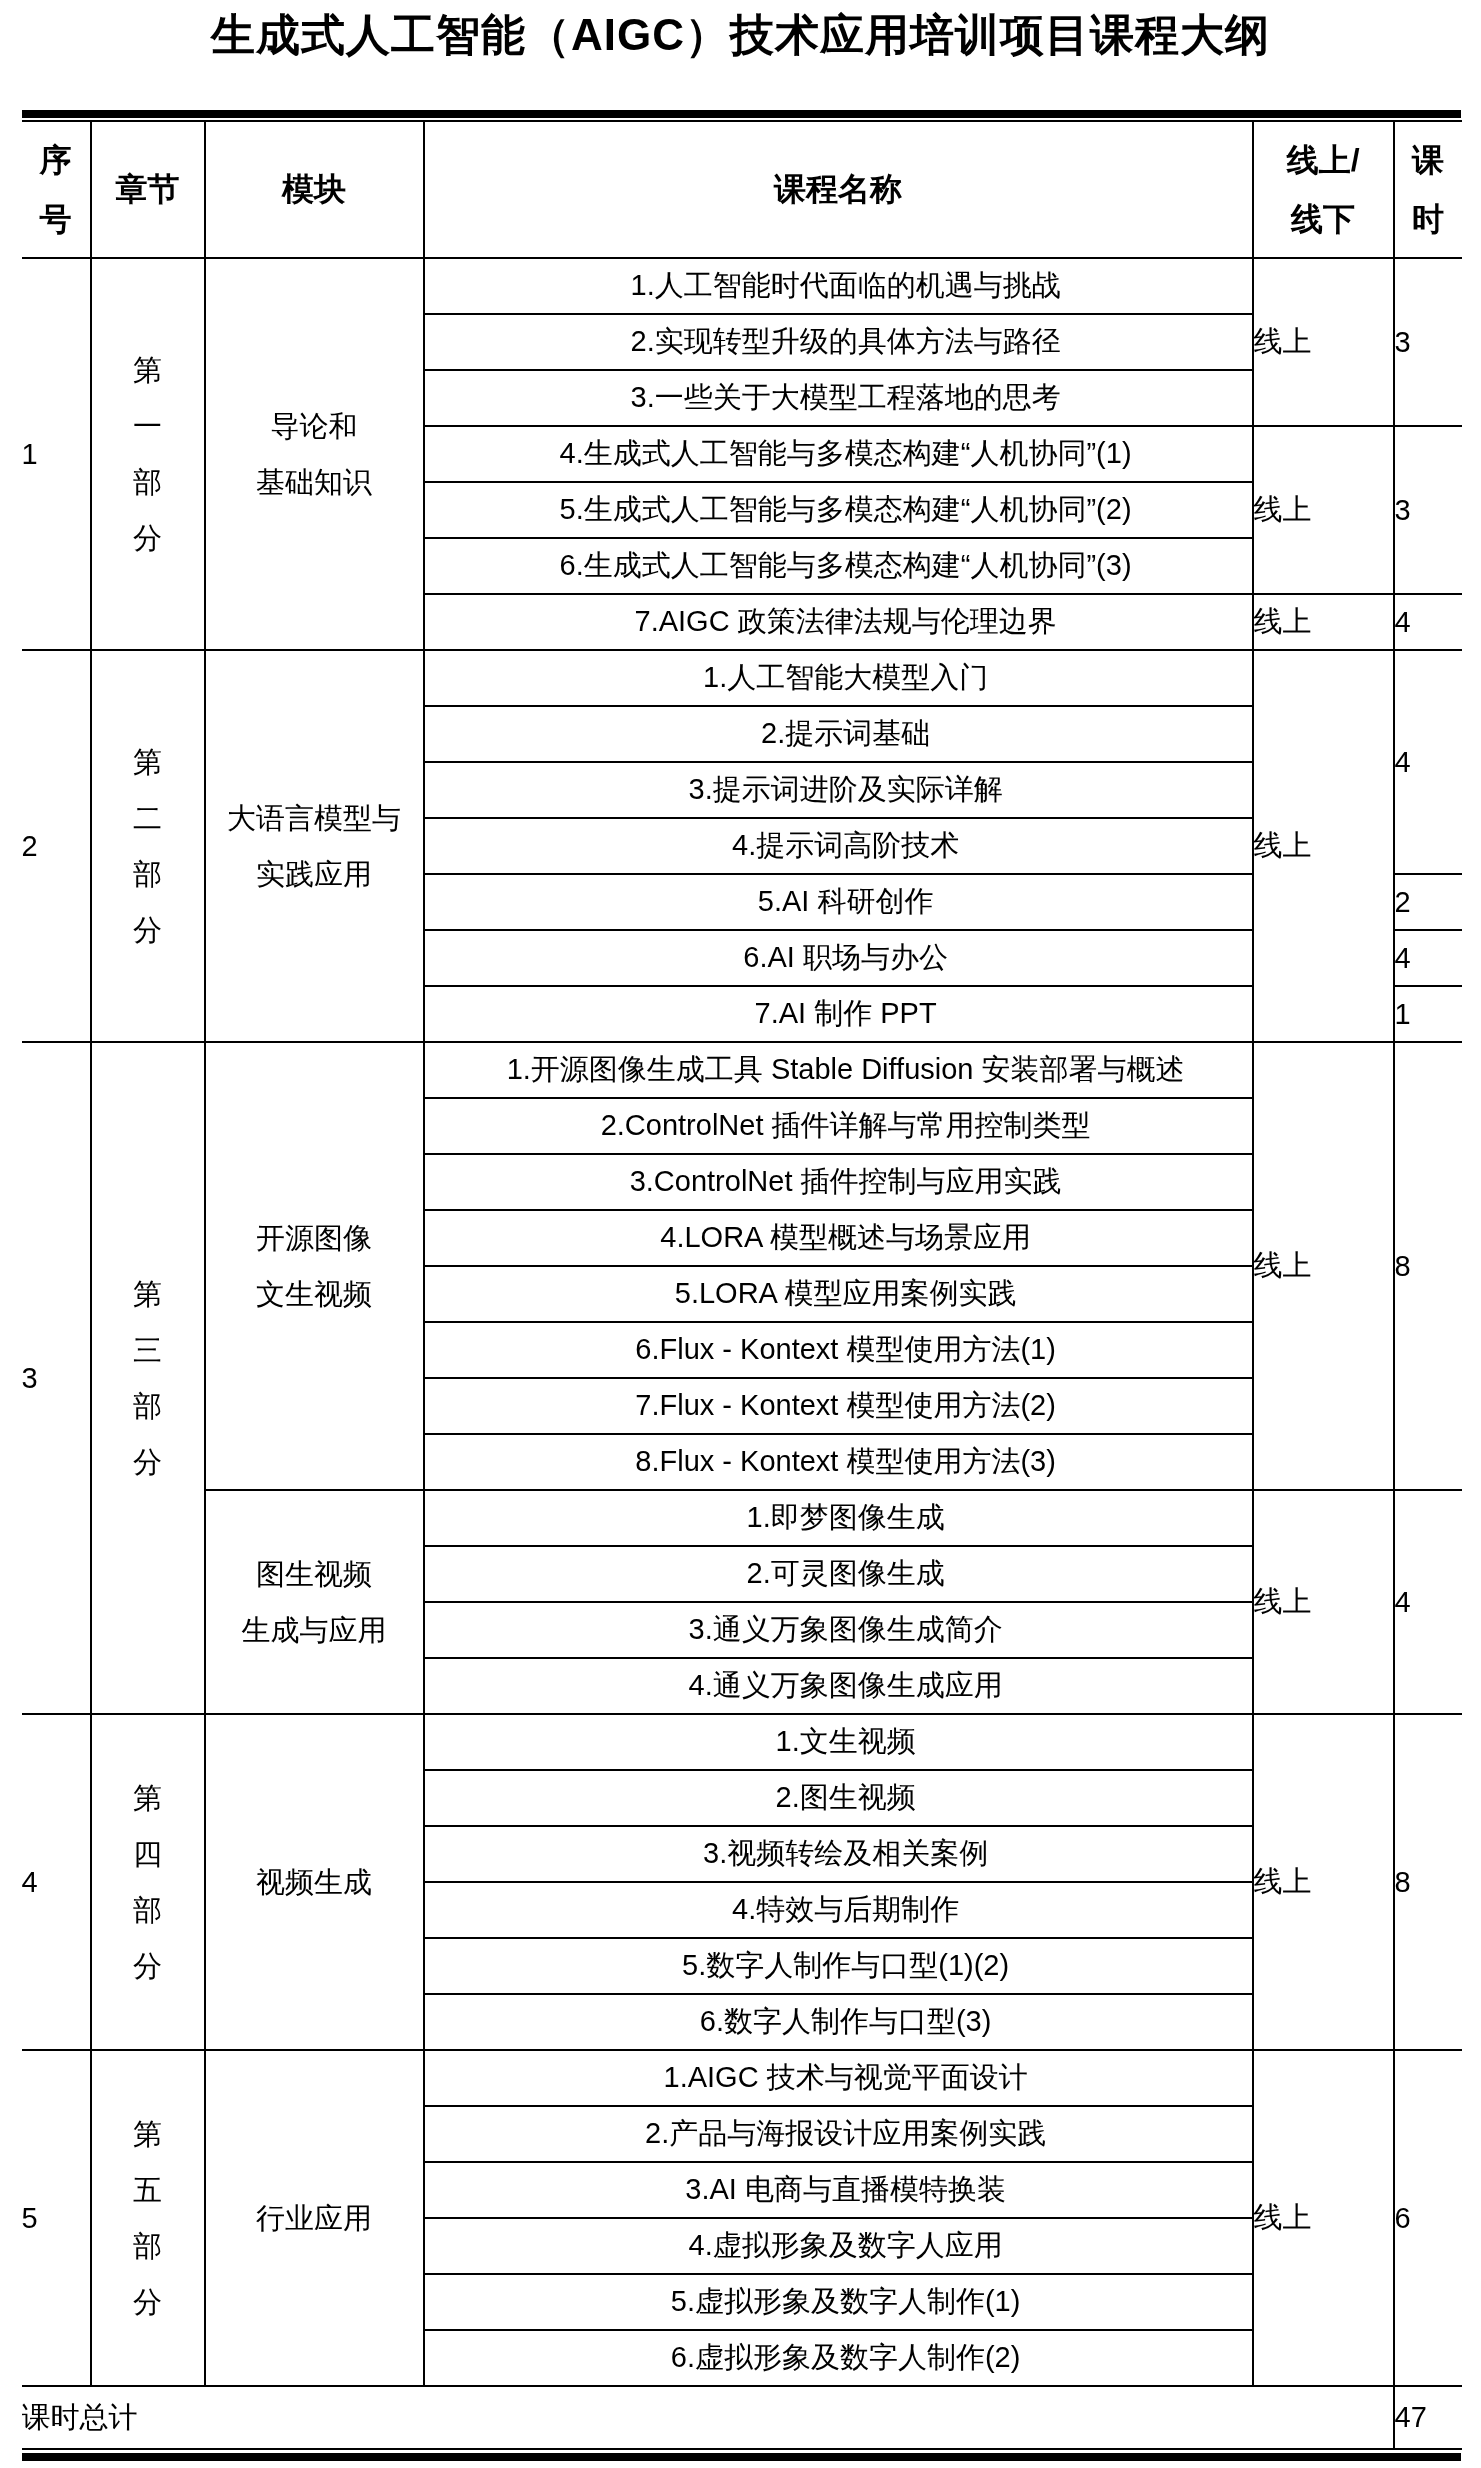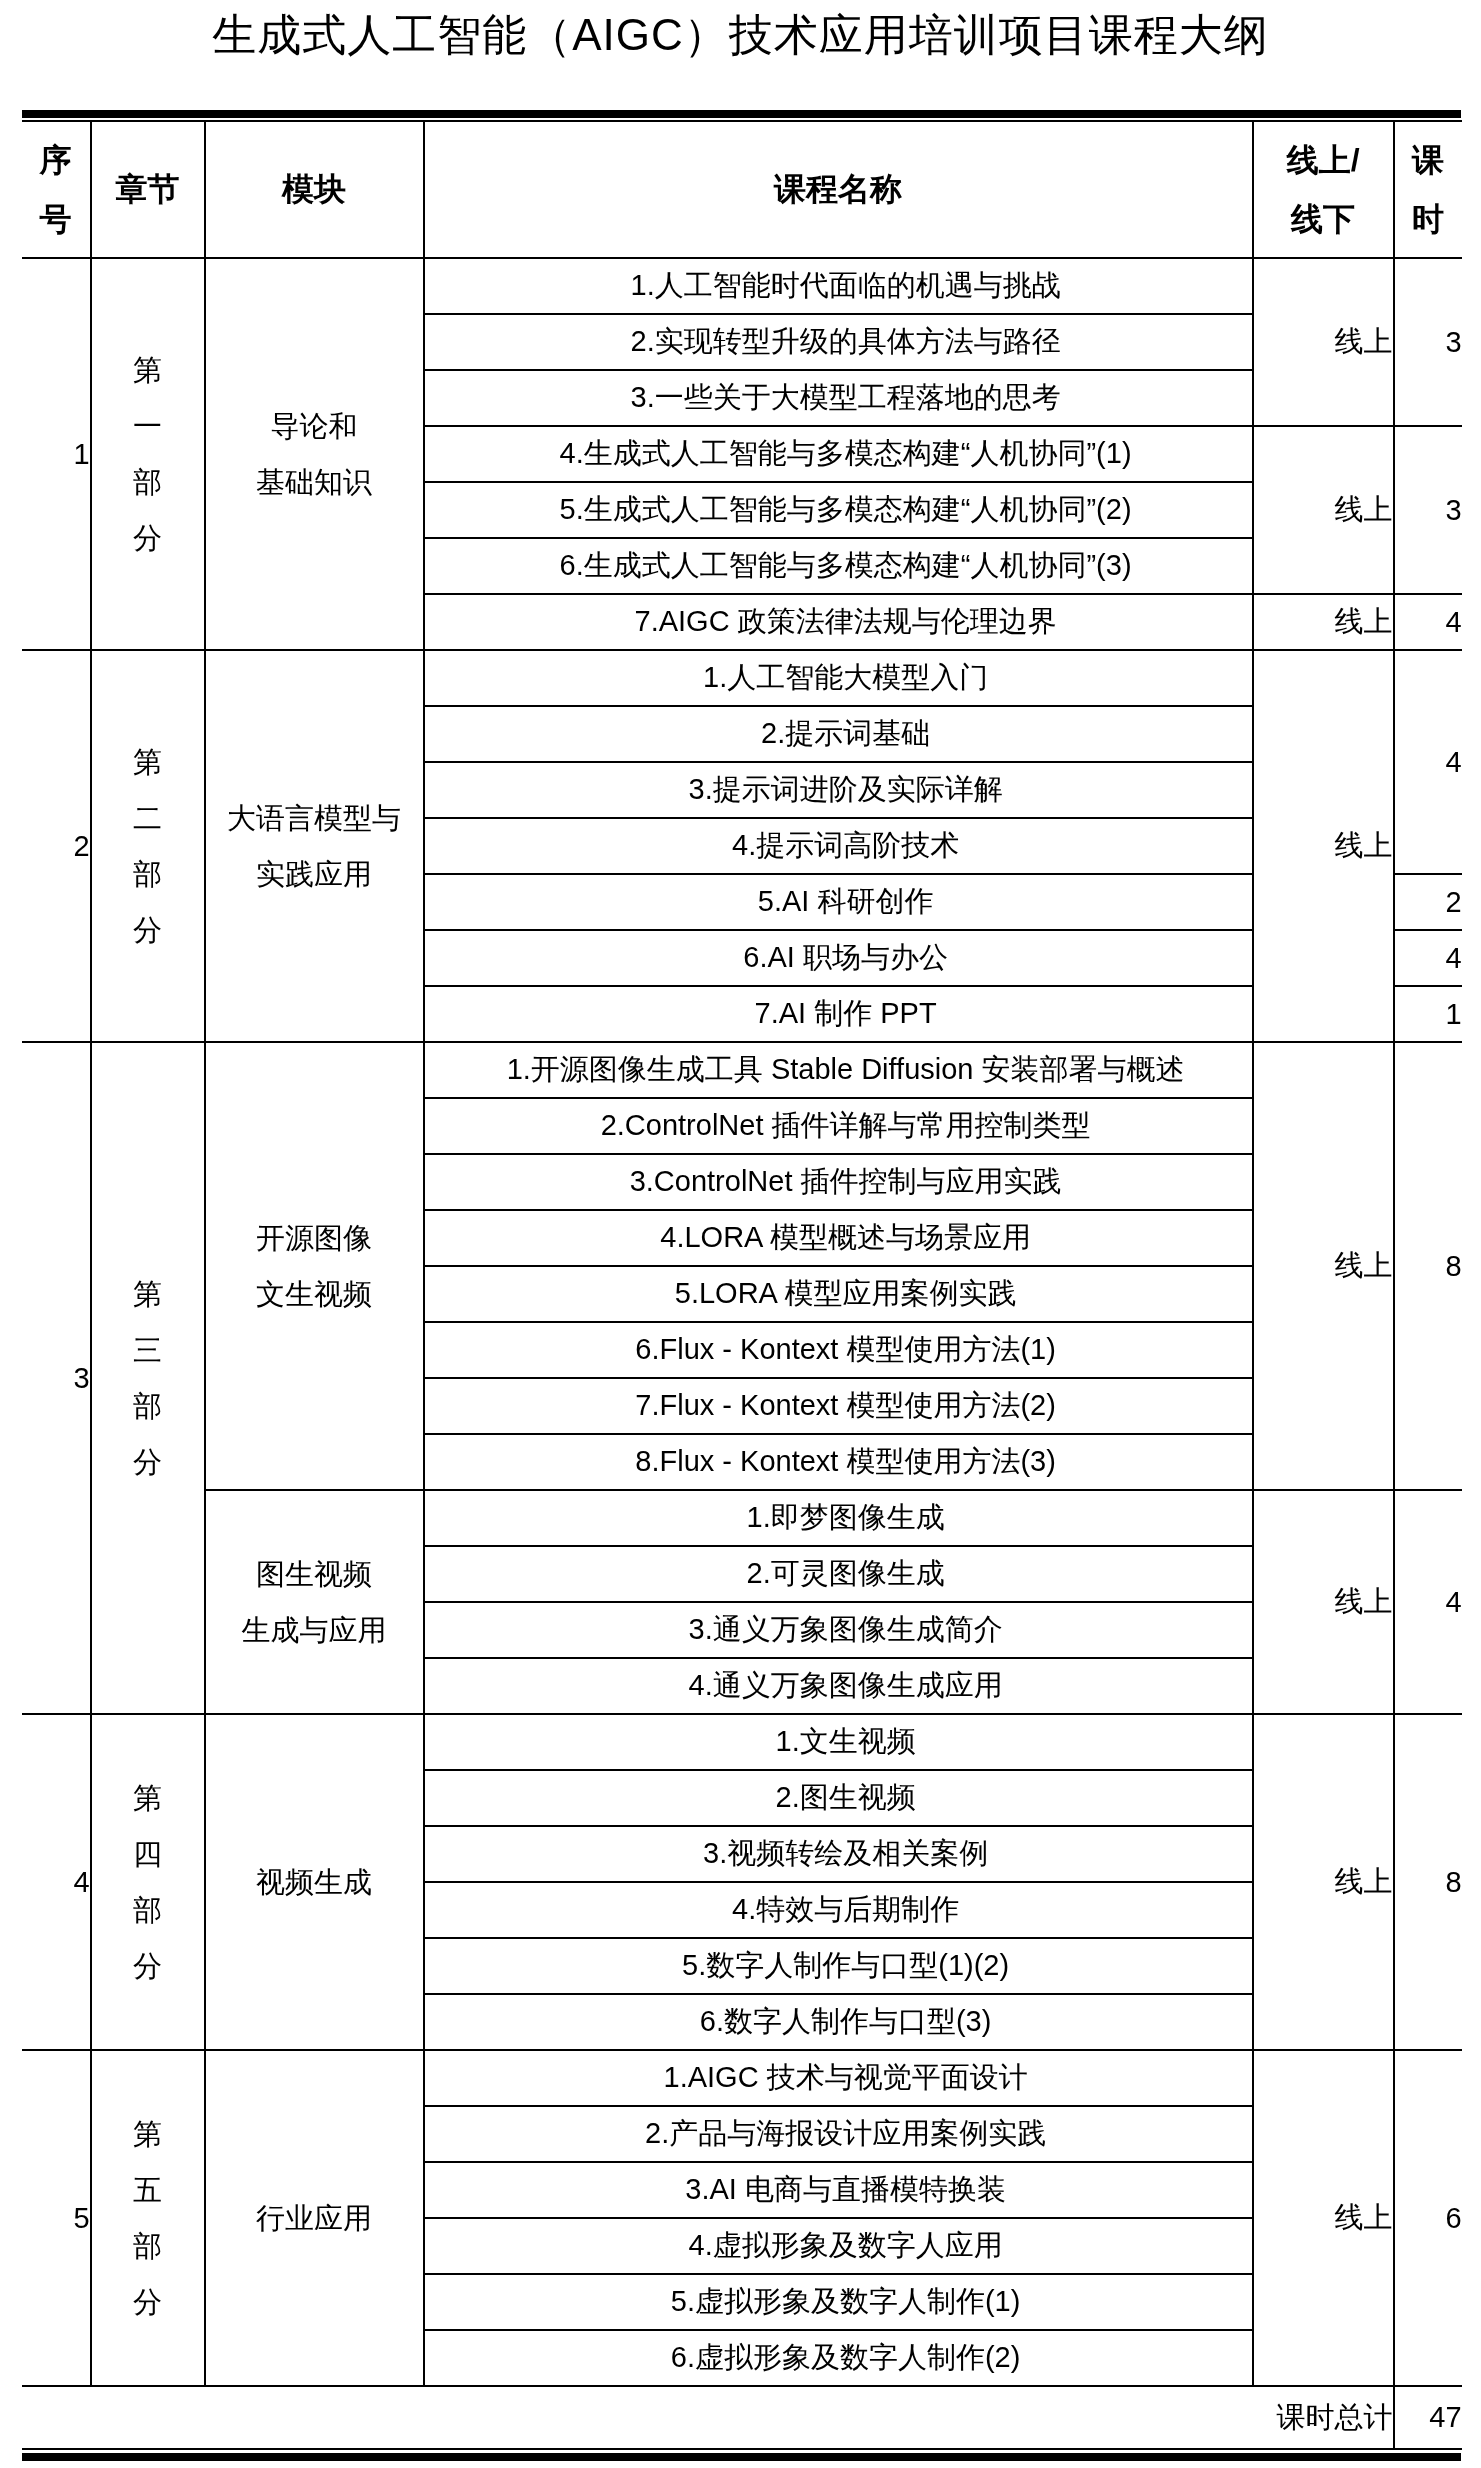--- a/index.html
+++ b/index.html
@@ -10,21 +10,21 @@
     font-family: "Liberation Sans", sans-serif;
   }
   body {
     width: 1481px;
     height: 2469px;
     position: relative;
     overflow: hidden;
   }
   .title {
     text-align: center;
-    font-weight: normal;
+    font-weight: bold;
     font-size: 44px;
     line-height: 53px;
     padding-top: 7.8px;
     letter-spacing: 1px;
   }
   .bar {
     height: 7.8px;
     background: #000;
     width: 1439px;
     margin-left: 21.6px;
@@ -67,21 +67,21 @@
   td.course {
     text-align: center;
     padding-left: 15px;
   }
   td.chapter, td.module {
     text-align: center;
     white-space: pre-line;
     line-height: 56px;
   }
   td.no, td.mode, td.hours, td.total-label {
-    text-align: right;
+    text-align: left;
     margin-top: 41px;
   }
 </style>
 </head>
 <body>
 
 <div class="title">生成式人工智能（AIGC）技术应用培训项目课程大纲</div>
 
 <div class="bar top"></div>
 

